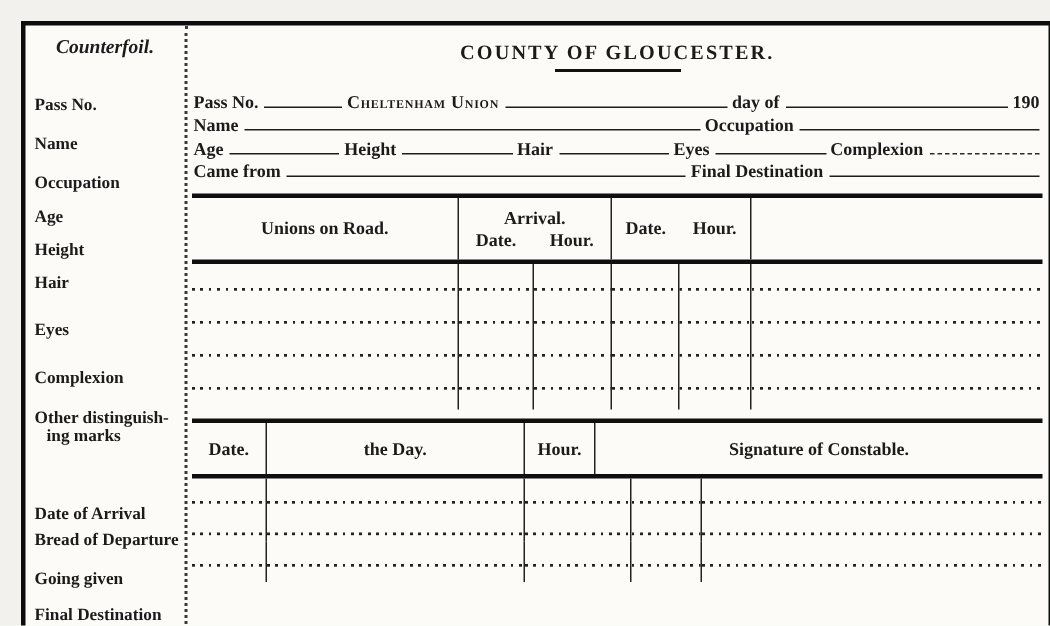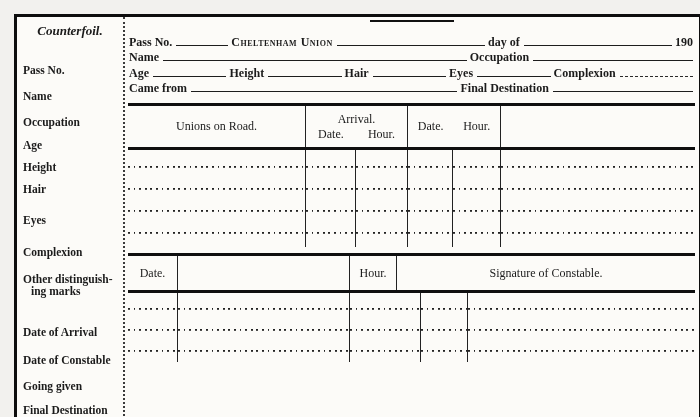--- a/index.html
+++ b/index.html
@@ -22,21 +22,21 @@
   .flines { margin-top:11px; }
   .fline { display:flex; align-items:flex-end; height:15.5px; font-size:12px; font-weight:600; line-height:14px; white-space:nowrap; }
   .fline .lbl { padding:0 2px 0 1px; }
   .fill { flex:1; border-bottom:1.4px solid #1d1d1d; margin:0 2px 3px 2px; height:1px; }
   .fill.fixed52 { flex:0 0 52px; }
   .fill.dashy { border-bottom:1.4px dashed #2a2a2a; }
   .smallcaps { font-variant:small-caps; letter-spacing:.5px; }
 
   
   .tbl { margin-top:8px; border-top:3px solid #0f0f0f; }
-  .thead { display:flex; border-bottom:3px solid #0f0f0f; font-weight:normal; font-size:12px; text-align:center; }
+  .thead { display:flex; border-bottom:3px solid #0f0f0f; font-weight:bold; font-size:12px; text-align:center; }
   .thead .c { display:flex; flex-direction:column; justify-content:center; }
   .trow { display:flex; }
   .c { border-right:1.2px solid #222; }
   .c.last { border-right:none; flex:1; }
   .sub { display:flex; justify-content:space-around; }
 
   
   .t1 .cu  { width:178px; }
   .t1 .cad { width:50px; } .t1 .cah { width:52px; }
   .t1 .cdd { width:45px; } .t1 .cdh { width:48px; }
@@ -64,28 +64,29 @@
     <div class="cf-label" style="top:47px">Pass No.</div>
     <div class="cf-label" style="top:73px">Name</div>
     <div class="cf-label" style="top:99px">Occupation</div>
     <div class="cf-label" style="top:122px">Age</div>
     <div class="cf-label" style="top:144px">Height</div>
     <div class="cf-label" style="top:166px">Hair</div>
     <div class="cf-label" style="top:197px">Eyes</div>
     <div class="cf-label" style="top:229px">Complexion</div>
     <div class="cf-label" style="top:256px">Other distinguish-</div>
     <div class="cf-label" style="top:268px; left:14px">ing marks</div>
-    <div class="cf-label" style="top:309px">Date of Arrival</div>
-    <div class="cf-label" style="top:337px">Date of Constable</div>
+    <div class="cf-label" style="top:320px">Date of Arrival</div>
+    <div class="cf-label" style="top:337px">Bread of Departure</div>
     <div class="cf-label" style="top:363px">Going given</div>
     <div class="cf-label" style="top:387px">Final Destination</div>
   </div>
 
   <div class="main">
 
+    <div class="title">COUNTY OF GLOUCESTER.</div>
     <div class="title-rule"></div>
 
     <div class="flines">
       <div class="fline">
         <span class="lbl">Pass No.</span>
         <span class="fill fixed52"></span>
         <span class="lbl smallcaps">Cheltenham Union</span>
         <span class="fill"></span>
         <span class="lbl">day of</span>
         <span class="fill"></span>
@@ -179,20 +180,21 @@
           <div class="c last"></div>
       </div>
     </div>
 
     <div class="tbl t2" style="margin-top:6px">
       <div class="thead thead-h">
         <div class="c cdate">
           <span>Date.</span>
         </div>
         <div class="c cstation">
+          <div>the Day.</div>
         </div>
         <div class="c chour">
           <span>Hour.</span>
         </div>
         <div class="c last">
           <span>Signature of Constable.</span>
         </div>
       </div>
       <div>
         <div class="trow">

